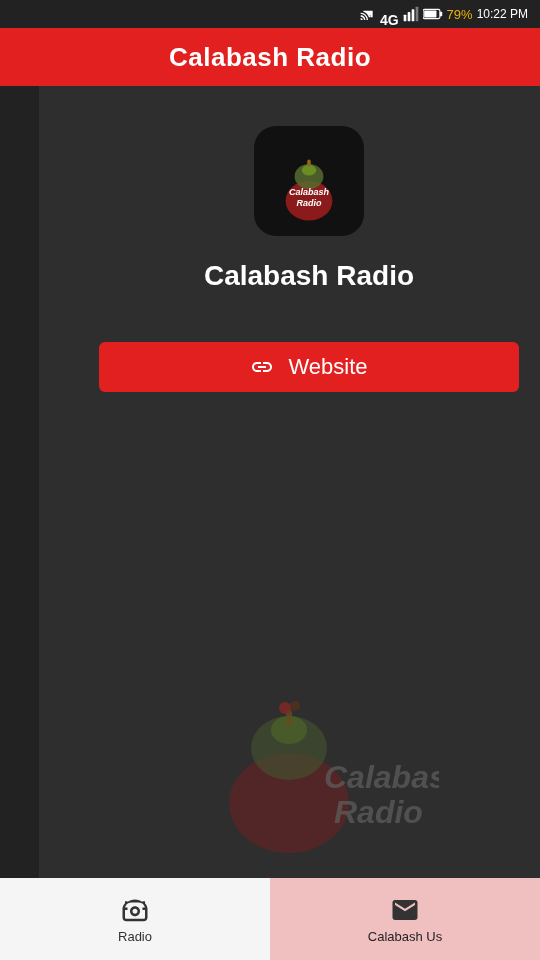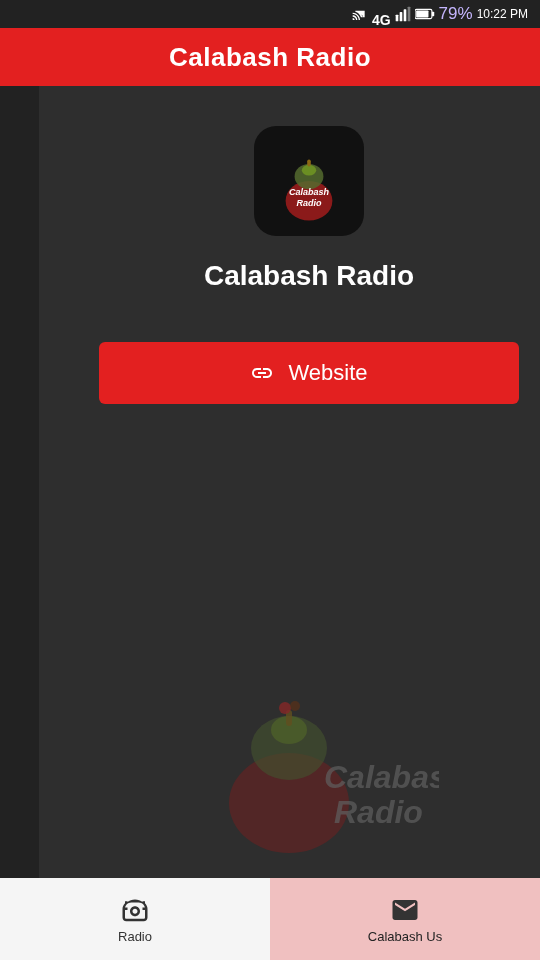--- a/index.html
+++ b/index.html
@@ -83,21 +83,21 @@
       font-size: 28px;
       font-weight: bold;
       margin-bottom: 50px;
       text-align: center;
     }
 
     
     .website-button {
       width: 100%;
       max-width: 420px;
-      height: 62px;
+      height: 50px;
       background: #e32020;
       border: none;
       border-radius: 6px;
       display: flex;
       align-items: center;
       justify-content: center;
       gap: 14px;
       cursor: pointer;
     }
     .website-button-label {
@@ -172,21 +172,21 @@
       <rect x="7" y="9" width="4" height="14" rx="1"></rect>
       <rect x="13" y="5" width="4" height="18" rx="1"></rect>
       <rect x="19" y="1" width="4" height="22" rx="1" opacity="0.4"></rect>
     </svg>
 
     <svg width="20" height="14" viewBox="0 0 26 14" fill="white">
       <rect x="0" y="1" width="22" height="12" rx="2" stroke="white" stroke-width="1.5" fill="none"></rect>
       <rect x="1.5" y="2.5" width="16" height="9" rx="1" fill="white"></rect>
       <rect x="22" y="4" width="3" height="6" rx="1" fill="white"></rect>
     </svg>
-    <span style="color:#c4b5fd;font-size:17px;">79%</span>
+    <span style="color:#eab308;font-size:13px;">79%</span>
     <span style="color:#fff;font-size:12px;font-weight:500;">10:22 PM</span>
   </div>
 </div>
 
 <div class="header">
   <span class="header-title">Calabash Radio</span>
 </div>
 
 <div class="main-content">
 

